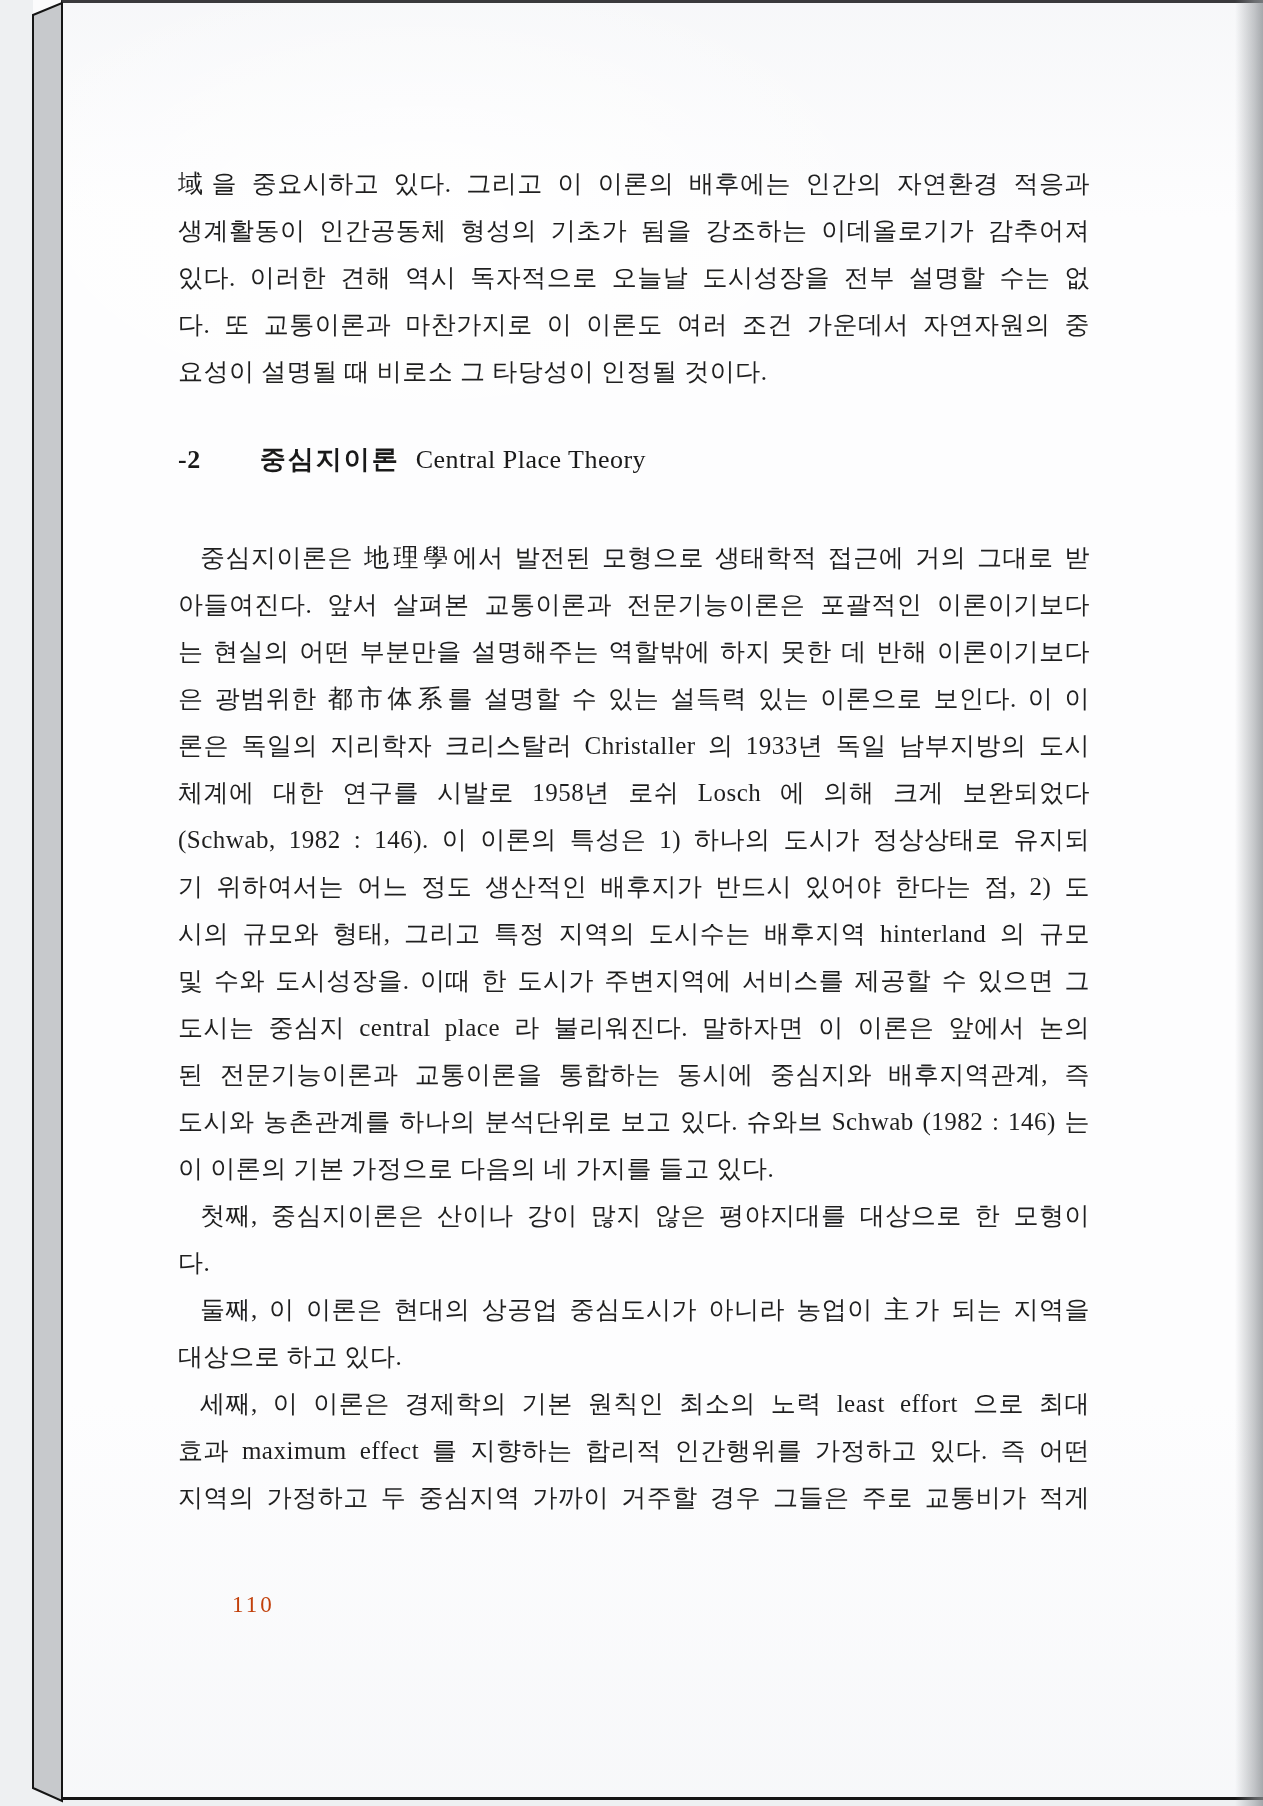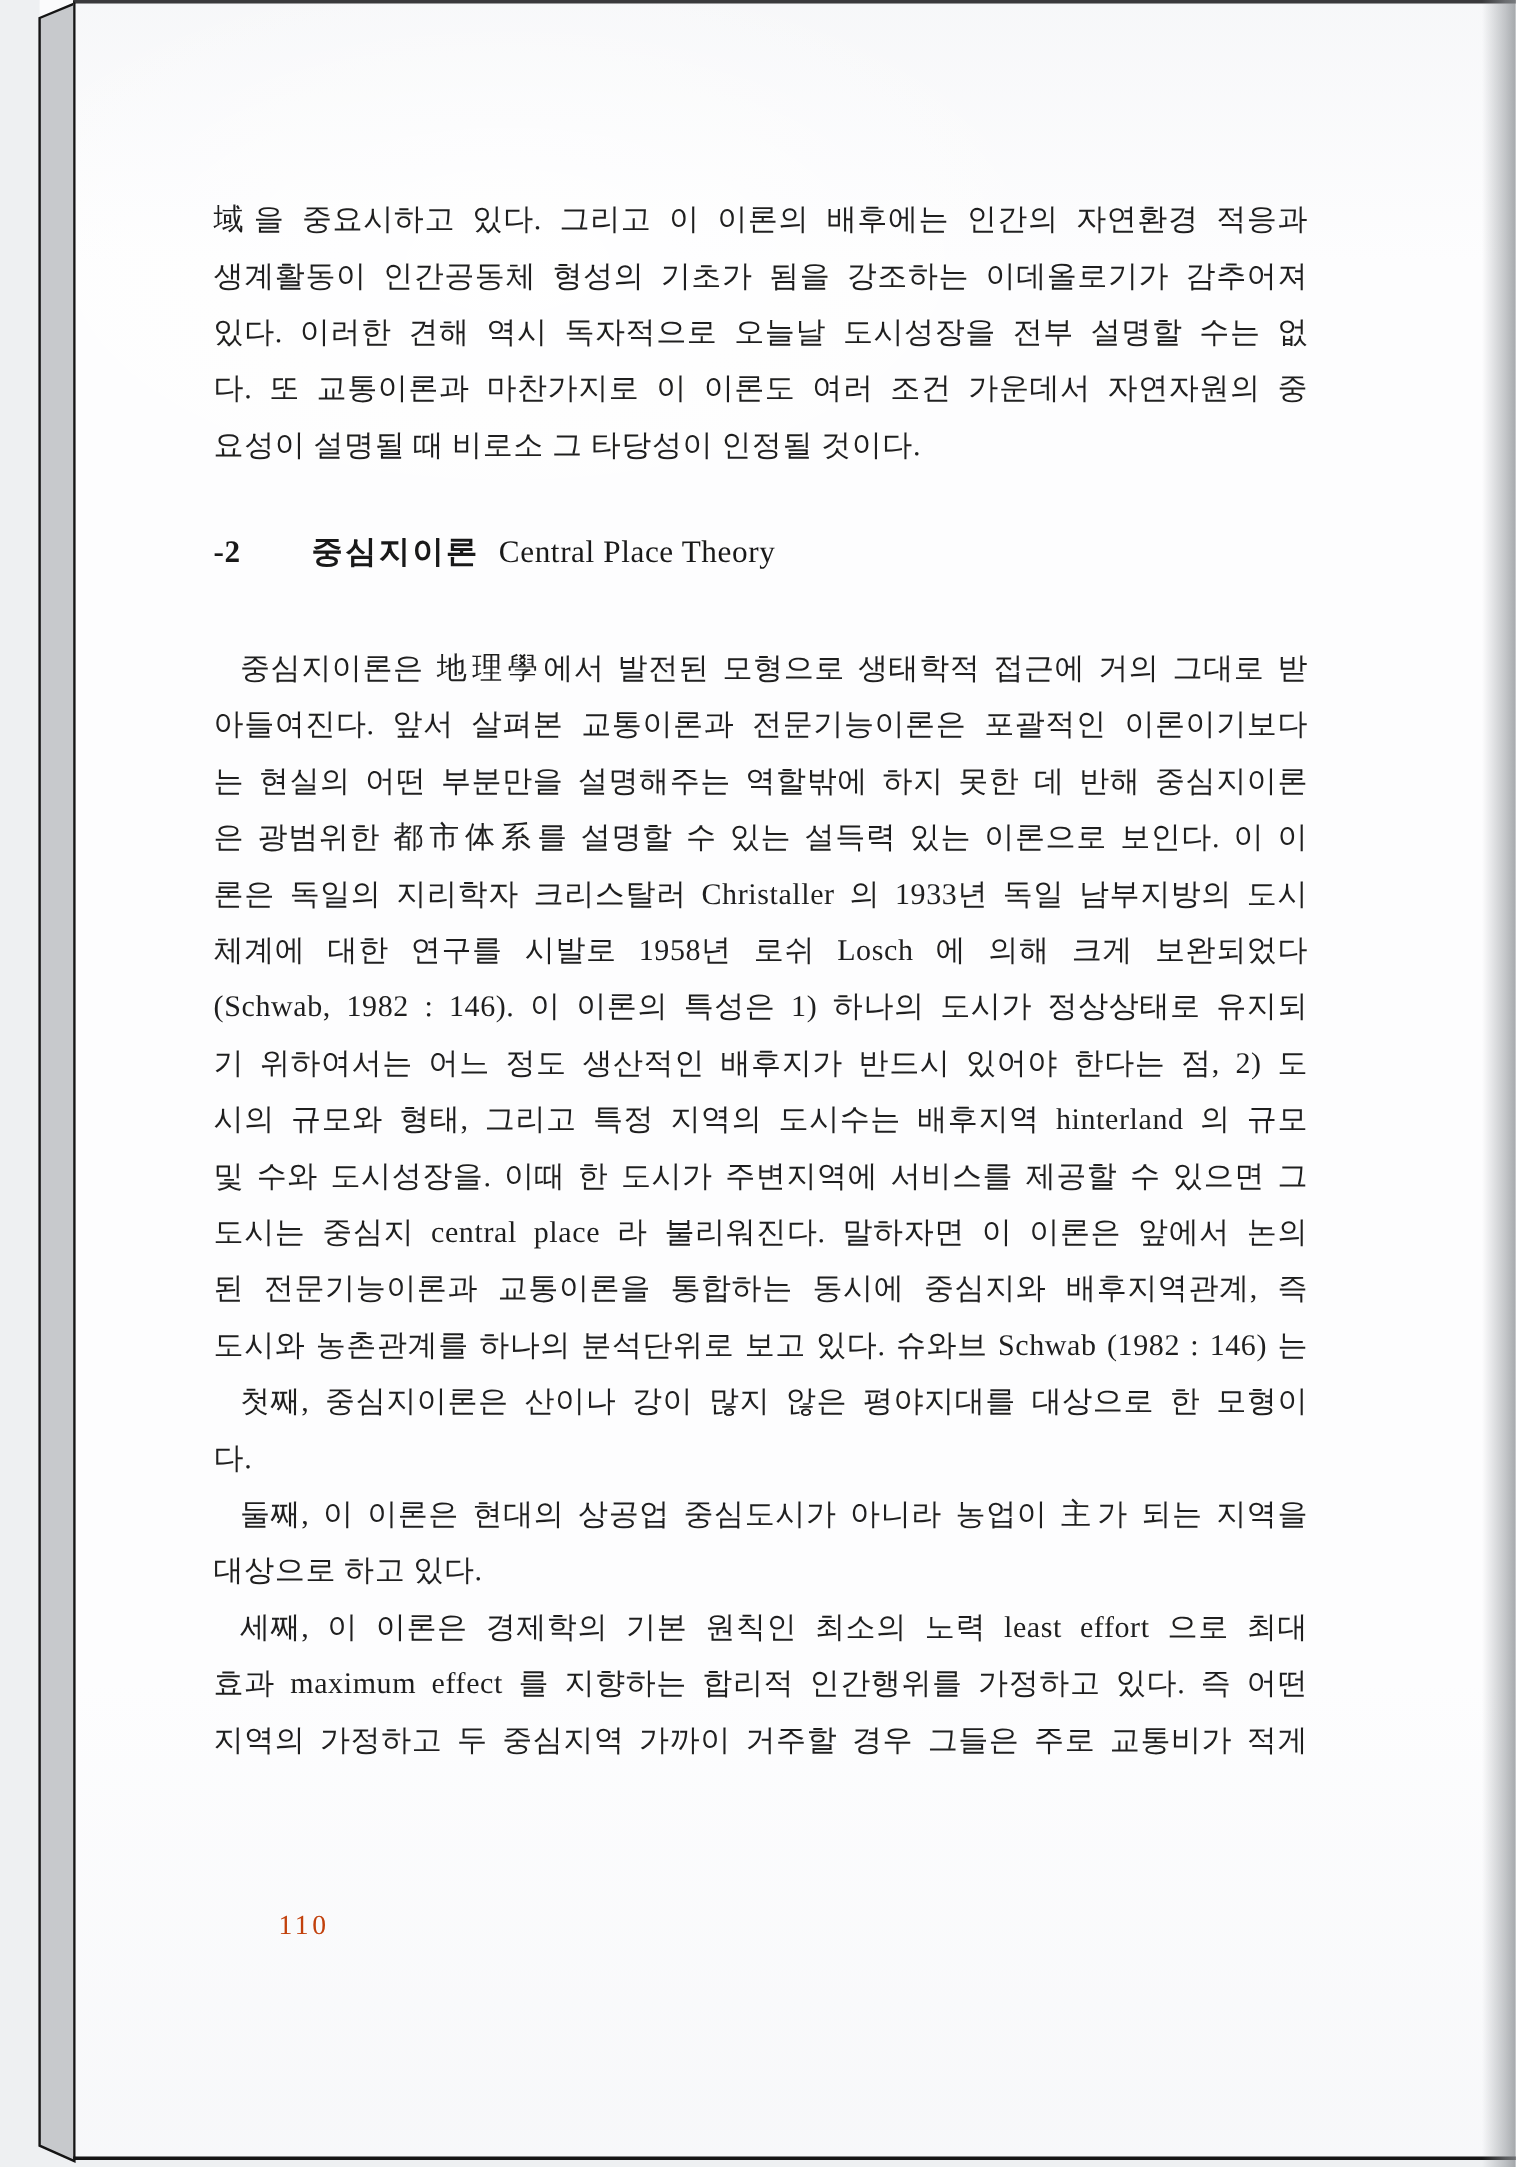--- a/index.html
+++ b/index.html
@@ -70,31 +70,32 @@
     <div class="ln last">요성이 설명될 때 비로소 그 타당성이 인정될 것이다.</div>
   </div>
 
   <div class="heading">
     <span class="sec-num">-2</span><span class="hko">중심지이론</span><span class="hen">Central Place Theory</span>
   </div>
 
   <div>
     <div class="ln ind">중심지이론은 地理學에서 발전된 모형으로 생태학적 접근에 거의 그대로 받</div>
     <div class="ln">아들여진다. 앞서 살펴본 교통이론과 전문기능이론은 포괄적인 이론이기보다</div>
-    <div class="ln">는 현실의 어떤 부분만을 설명해주는 역할밖에 하지 못한 데 반해 중심지이론</div>
+    <div class="ln">는 현실의 어떤 부분만을 설명해주는 역할밖에 하지 못한 데 반해 이론이기보다</div>
     <div class="ln">은 광범위한 都市体系를 설명할 수 있는 설득력 있는 이론으로 보인다. 이 이</div>
     <div class="ln">론은 독일의 지리학자 크리스탈러 Christaller 의 1933년 독일 남부지방의 도시</div>
     <div class="ln">체계에 대한 연구를 시발로 1958년 로쉬 Losch 에 의해 크게 보완되었다</div>
     <div class="ln">(Schwab, 1982 : 146). 이 이론의 특성은 1) 하나의 도시가 정상상태로 유지되</div>
     <div class="ln">기 위하여서는 어느 정도 생산적인 배후지가 반드시 있어야 한다는 점, 2) 도</div>
     <div class="ln">시의 규모와 형태, 그리고 특정 지역의 도시수는 배후지역 hinterland 의 규모</div>
     <div class="ln">및 수와 도시성장을. 이때 한 도시가 주변지역에 서비스를 제공할 수 있으면 그</div>
     <div class="ln">도시는 중심지 central place 라 불리워진다. 말하자면 이 이론은 앞에서 논의</div>
     <div class="ln">된 전문기능이론과 교통이론을 통합하는 동시에 중심지와 배후지역관계, 즉</div>
     <div class="ln">도시와 농촌관계를 하나의 분석단위로 보고 있다. 슈와브 Schwab (1982 : 146) 는</div>
+    <div class="ln last">이 이론의 기본 가정으로 다음의 네 가지를 들고 있다.</div>
   </div>
 
   <div>
     <div class="ln ind">첫째, 중심지이론은 산이나 강이 많지 않은 평야지대를 대상으로 한 모형이</div>
     <div class="ln last">다.</div>
   </div>
 
   <div>
     <div class="ln ind">둘째, 이 이론은 현대의 상공업 중심도시가 아니라 농업이 主가 되는 지역을</div>
     <div class="ln last">대상으로 하고 있다.</div>

